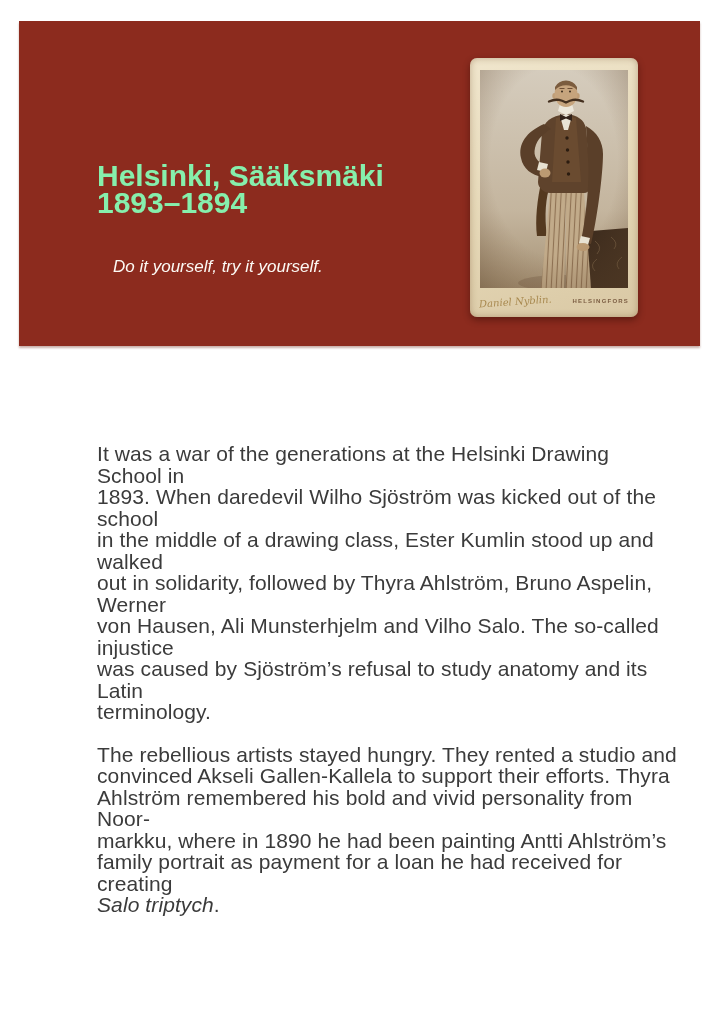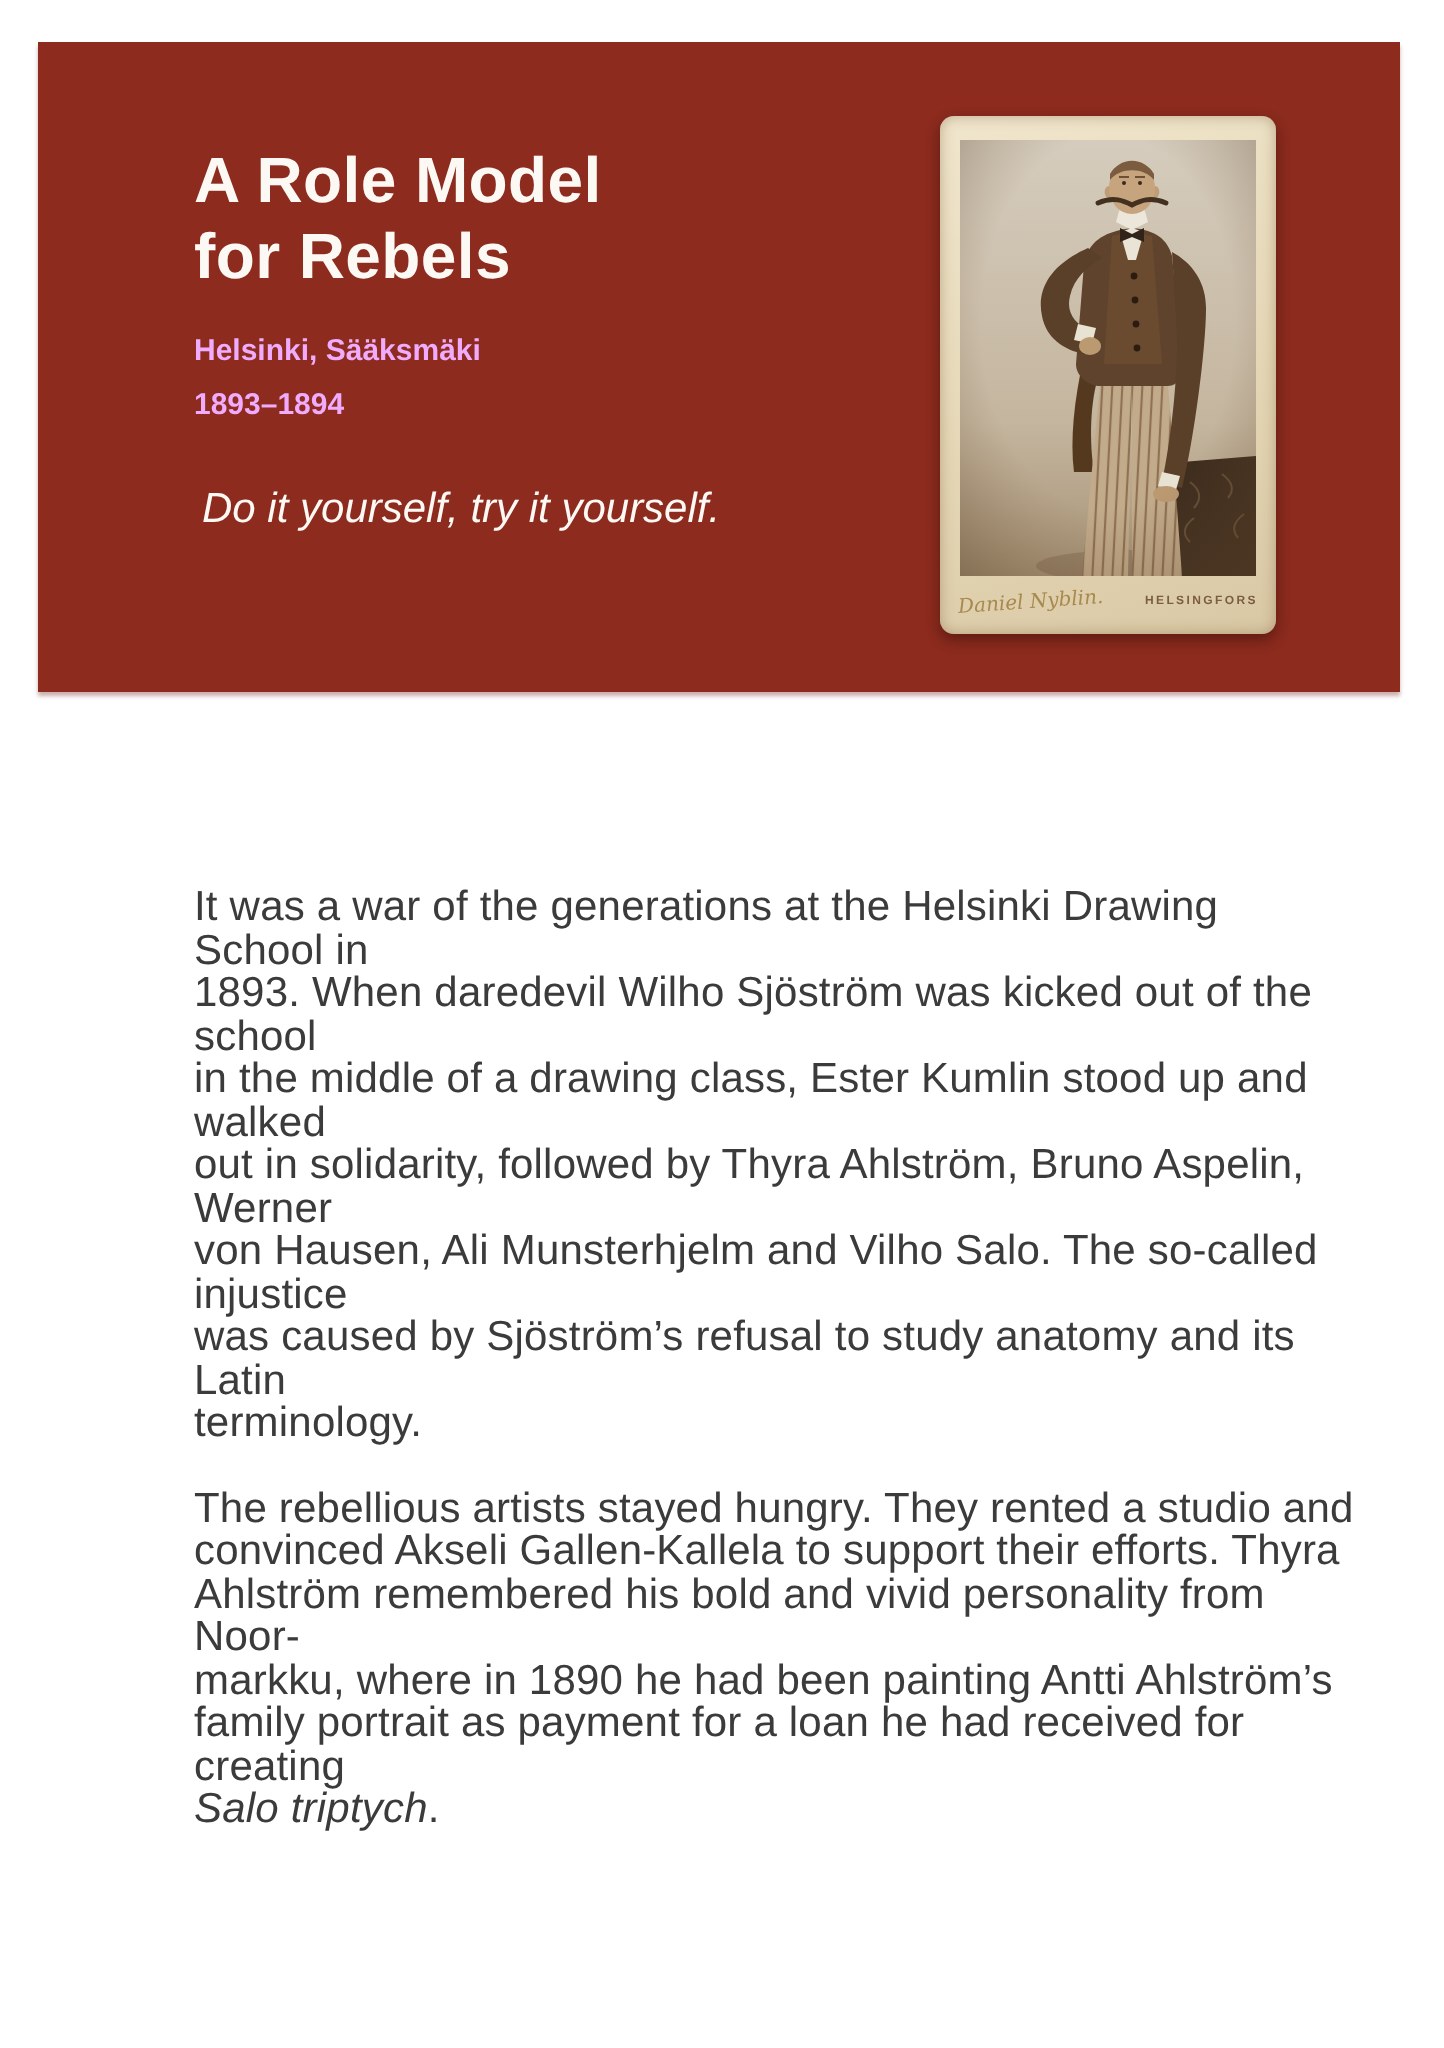--- a/index.html
+++ b/index.html
@@ -13,26 +13,26 @@
     background:#8C2B1E;
     box-shadow:0 2px 2px rgba(100,30,15,.35);
   }
   .hero-title{
     position:absolute;left:78px;top:50px;margin:0;
     font-size:32px;line-height:38px;font-weight:bold;letter-spacing:.2px;
     color:#FCF9F4;white-space:pre-line;
   }
   .hero-subtitle{
     position:absolute;left:78px;top:141px;margin:0;
-    font-size:15px;line-height:27px;font-weight:bold;
-    color:#f0abfc;white-space:pre-line;
+    font-size:30px;line-height:27px;font-weight:bold;
+    color:#86efac;white-space:pre-line;
   }
   .hero-tagline{
-    position:absolute;left:78px;top:217px;margin:4px;
-    font-size:21px;line-height:25px;font-style:italic;font-weight:normal;
+    position:absolute;left:78px;top:217px;margin:16px;
+    font-size:17px;line-height:25px;font-style:italic;font-weight:normal;
     color:#FCF9F4;
   }
   .photo-card{
     position:absolute;left:451px;top:37px;width:168px;height:259px;
     background:linear-gradient(160deg,#f0e6cd 0%,#e5d7b6 55%,#d9c8a4 100%);
     border-radius:7px;
     box-shadow:0 3px 7px rgba(40,8,4,.45), inset 0 0 7px rgba(130,95,60,.45);
   }
   .photo-inner{
     position:absolute;left:10px;top:12px;width:148px;height:218px;
@@ -57,22 +57,20 @@
   }
   .article p{margin:0 0 21px 0;white-space:pre-line;}
   .italic{font-style:italic;}
 </style>
 </head>
 <body>
 
 <div class="page">
 
   <section class="hero">
-    <h1 class="hero-title">A Role Model
-for Rebels</h1>
     <h2 class="hero-subtitle">Helsinki, Sääksmäki
 1893–1894</h2>
     <p class="hero-tagline">Do it yourself, try it yourself.</p>
 
     <figure class="photo-card" style="margin:0">
       <svg class="photo-inner" viewBox="0 0 148 218" xmlns="http://www.w3.org/2000/svg" role="img" aria-label="Sepia studio portrait of a mustached man in a three-piece suit and bow tie, hand on hip, leaning on a draped table">
         <defs>
           <linearGradient id="pg" x1="0" y1="0" x2="0" y2="1">
             <stop offset="0" stop-color="#d5ccbd"></stop>
             <stop offset="0.65" stop-color="#c4b59e"></stop>

